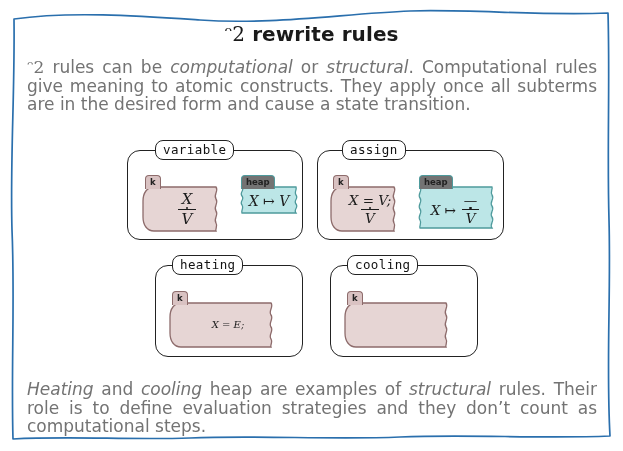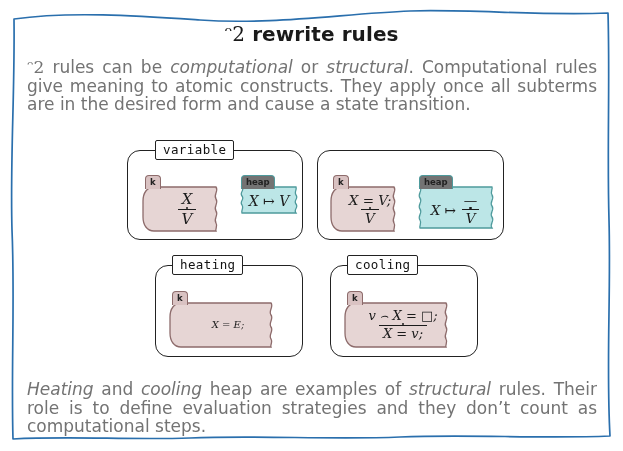--- a/index.html
+++ b/index.html
@@ -72,21 +72,21 @@
     border: 1.6px solid #222;
     border-radius: 13px;
     background: #ffffff;
     box-sizing: border-box;
   }
   .rulelabel {
     position: absolute;
     top: -11px;
     background: #ffffff;
     border: 1.5px solid #222;
-    border-radius: 2px;
+    border-radius: 8px;
     font-family: "DejaVu Sans Mono", monospace;
     font-size: 12.5px;
     color: #111;
     padding: 1px 7px 2px 7px;
     white-space: nowrap;
     letter-spacing: 0.4px;
     line-height: 15px;
   }
 
   
@@ -208,20 +208,21 @@
                  H58 c -3,-4 3,-5 0,-9 c -3,-4 3,-5 0,-9 c -2,-3 1,-5 0,-8 Z"></path>
           </svg>
         </div>
         <div class="formula" style="font-size:14px;">
           <span class="it">X ↦ V</span>
         </div>
       </div>
     </div>
 
     <div class="rulebox" style="left:317px; top:150px; width:187px; height:90px;">
+      <div class="rulelabel" style="left:24px;">assign</div>
 
       <div class="cell kcell" style="left:12px; top:24px; width:80px; height:58px;">
         <div class="tab">k</div>
         <div class="body">
           <svg viewBox="0 0 80 47" preserveAspectRatio="none">
             <path class="fill" stroke-width="1.3" d="M12,1 H64 c 3,4 -3,8 0,12 c 3,4 -3,8 0,12 c 3,4 -3,8 0,12 c 2,3 -1,6 0,8
                  H12 C 5,45 1,39 1,31 V15 C1,7 5,1 12,1 Z"></path>
           </svg>
         </div>
         <div class="formula" style="font-size:13.5px;">
@@ -273,26 +274,20 @@
       <div class="rulelabel" style="left:16px;">cooling</div>
 
       <div class="cell kcell" style="left:13px; top:25px; width:118px; height:58px;">
         <div class="tab">k</div>
         <div class="body">
           <svg viewBox="0 0 118 47" preserveAspectRatio="none">
             <path class="fill" stroke-width="1.3" d="M12,1 H102 c 3,4 -3,8 0,12 c 3,4 -3,8 0,12 c 3,4 -3,8 0,12 c 2,3 -1,6 0,8
                  H12 C 5,45 1,39 1,31 V15 C1,7 5,1 12,1 Z"></path>
           </svg>
         </div>
-        <div class="formula" style="font-size:13px;">
-          <span class="frac">
-            <span class="num it">v ⌢ X = □;</span>
-            <span class="den it dotted">X = v;</span>
-          </span>
-        </div>
       </div>
     </div>
 
     <div class="para bot">
       <i>Heating</i><span> and </span><i>cooling</i><span> heap are examples of </span><i>structural</i><span> rules.  Their role is to define evaluation strategies and they don’t count as computational steps.</span>
     </div>
 
   </div>
 </div>
 

